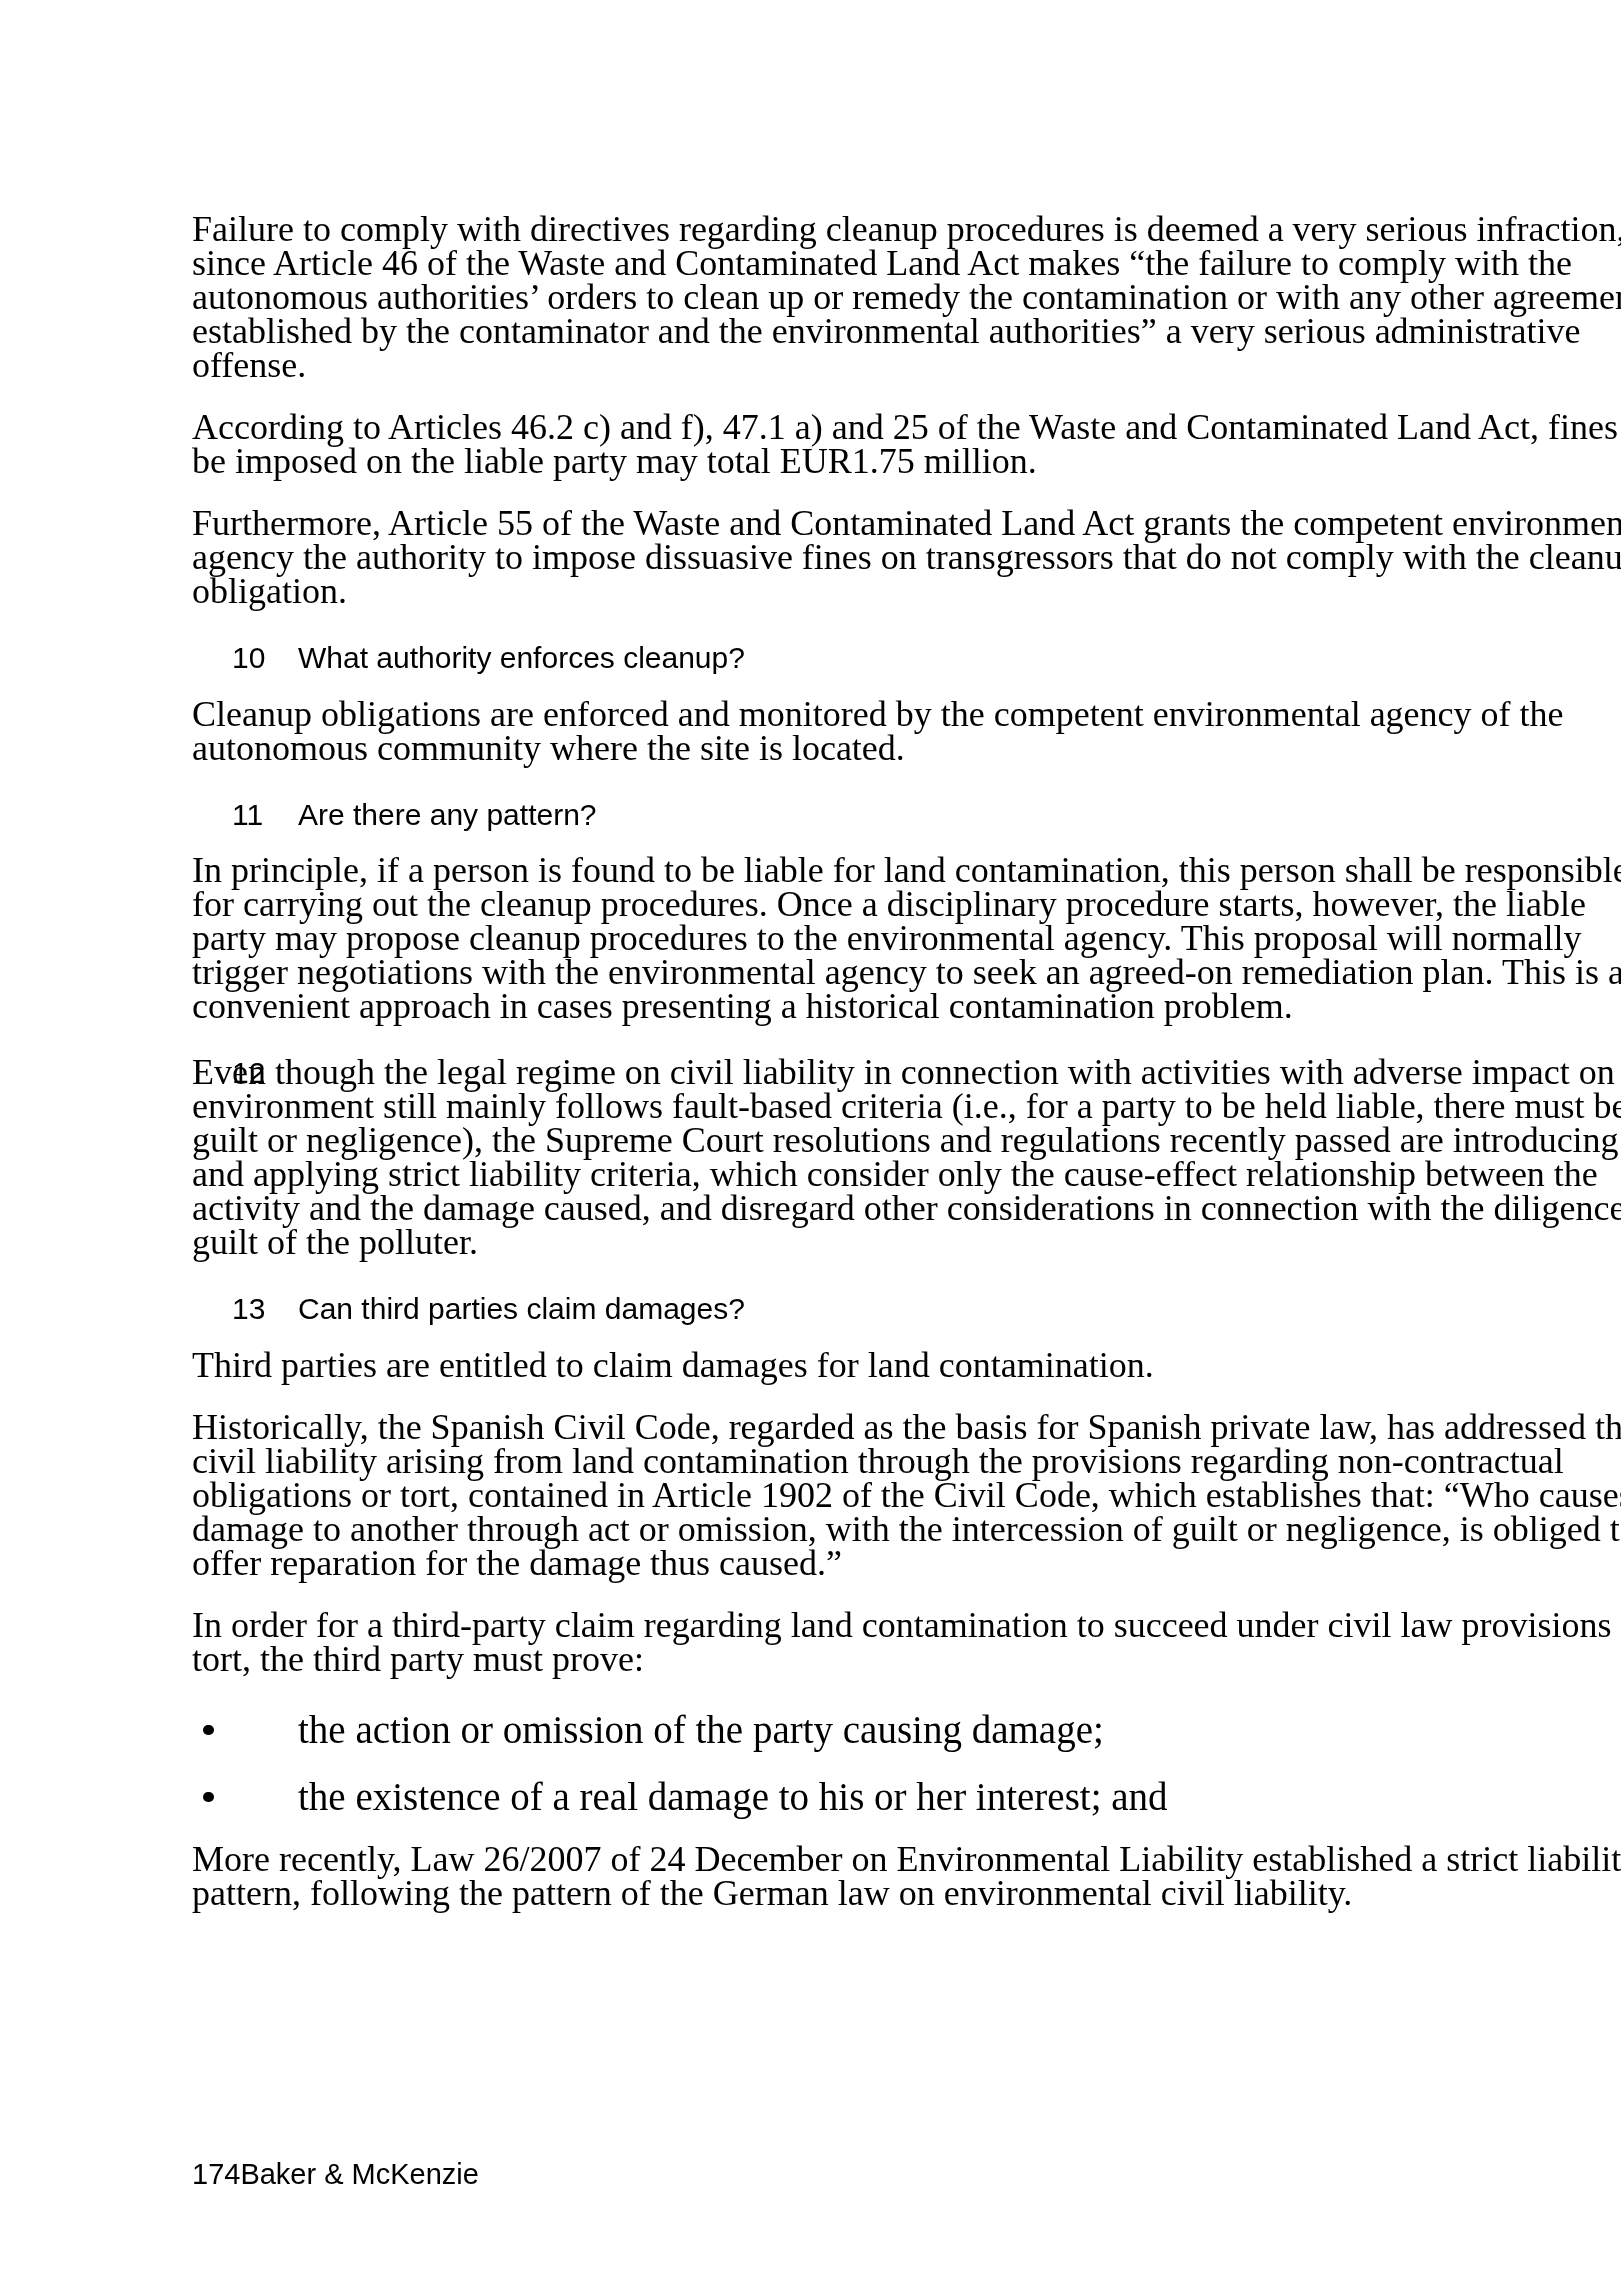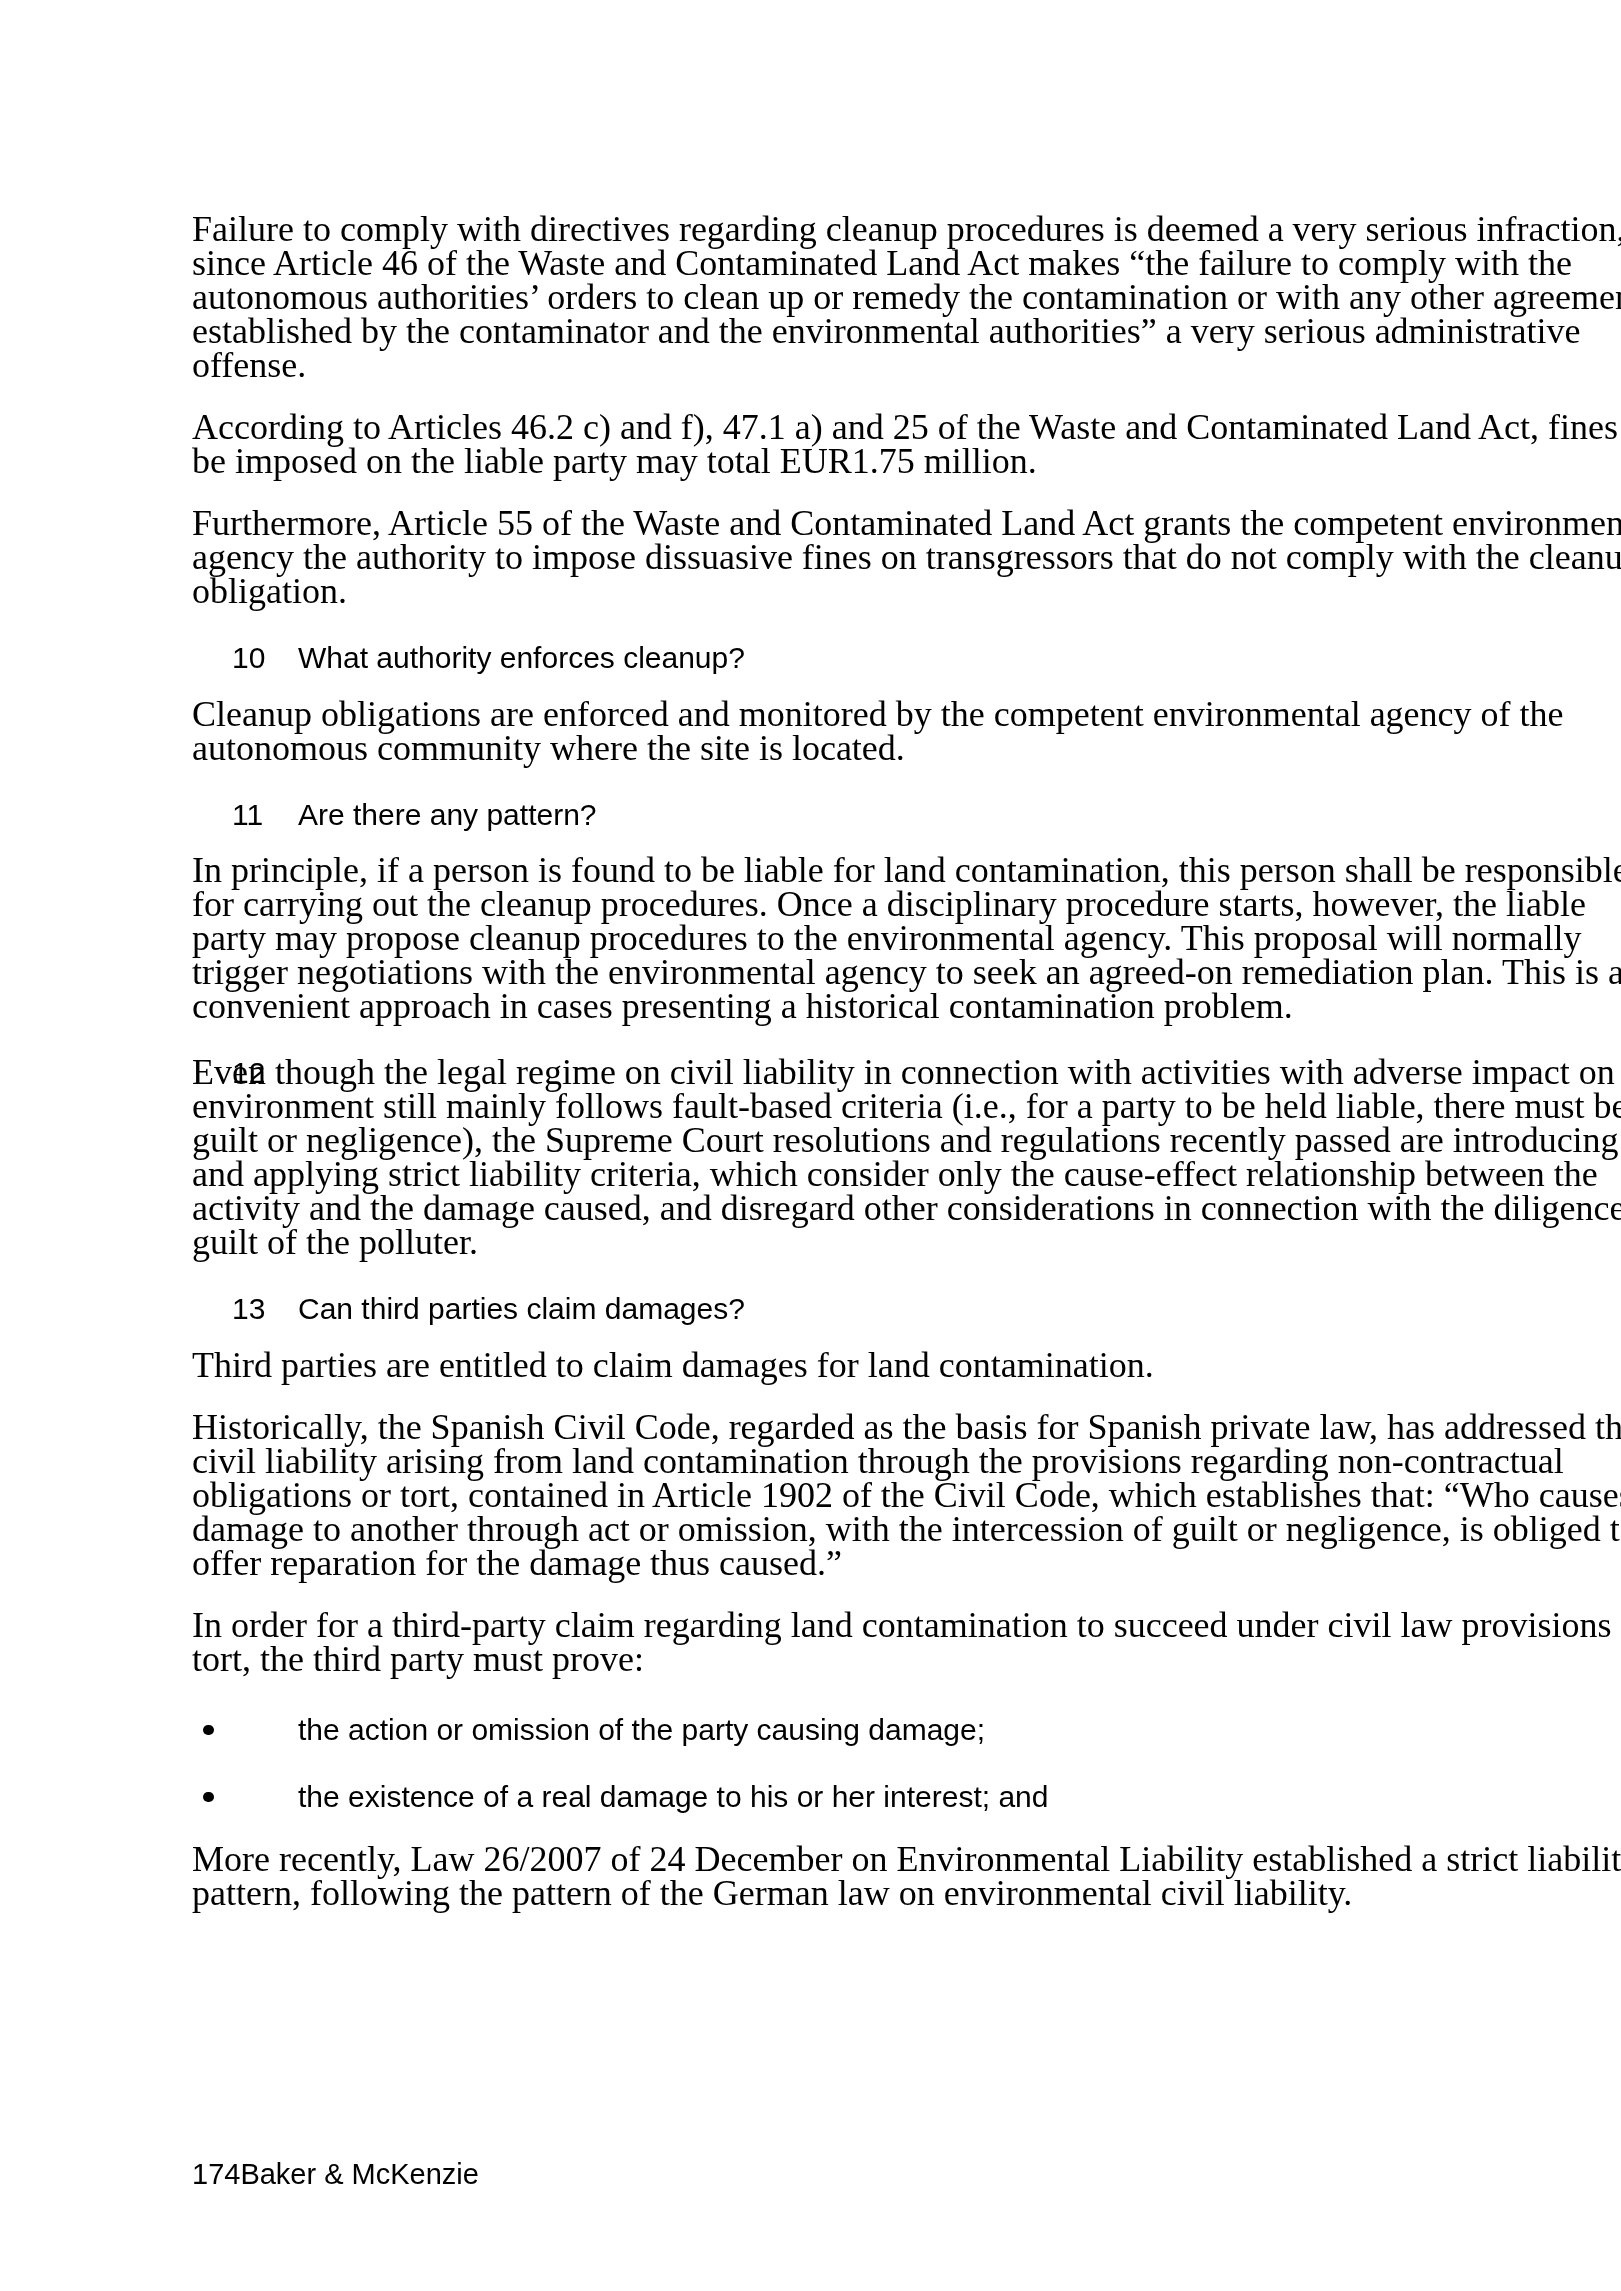--- a/index.html
+++ b/index.html
@@ -52,22 +52,22 @@
   h2.section-heading .h-title {
     display: inline-block;
     margin-left: 106px;
   }
   .bullet-list {
     margin: 37px 0 28px 0;
   }
   .bullet-item {
     position: relative;
     padding-left: 106px;
-    font-family: Liberation Sans, sans-serif;
-    font-size: 30px;
+    font-family: Liberation Serif, serif;
+    font-size: 39px;
     line-height: 34px;
     margin: 0 0 33px 0;
     white-space: pre;
   }
   .bullet-item:last-child {
     margin-bottom: 0;
   }
   .bullet-dot {
     position: absolute;
     left: 10.8px;

